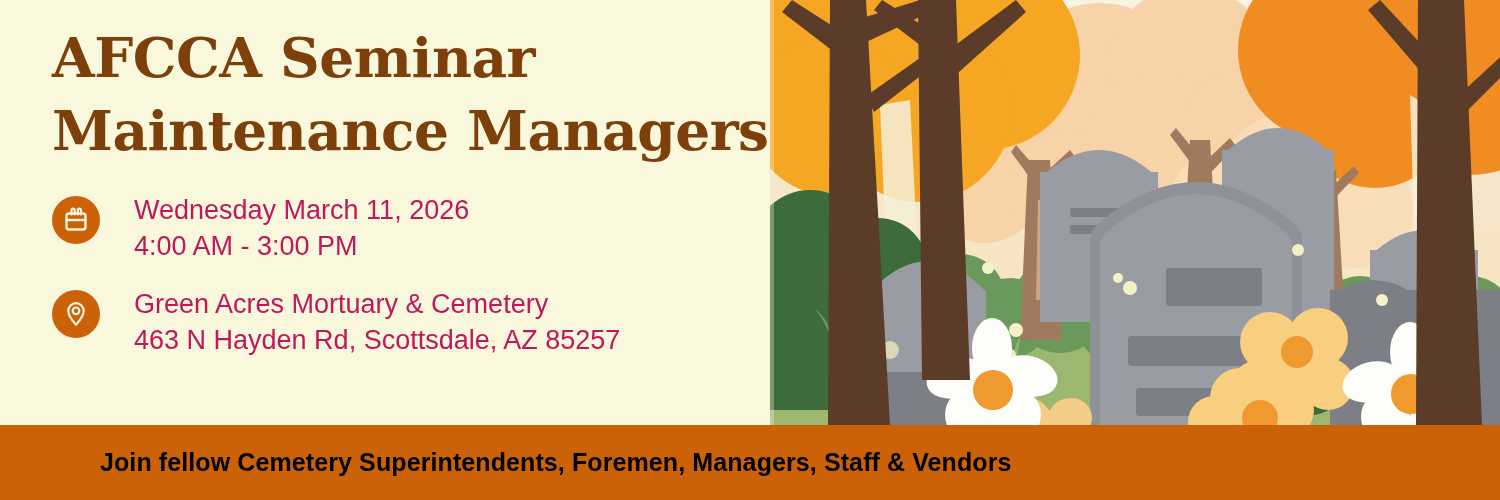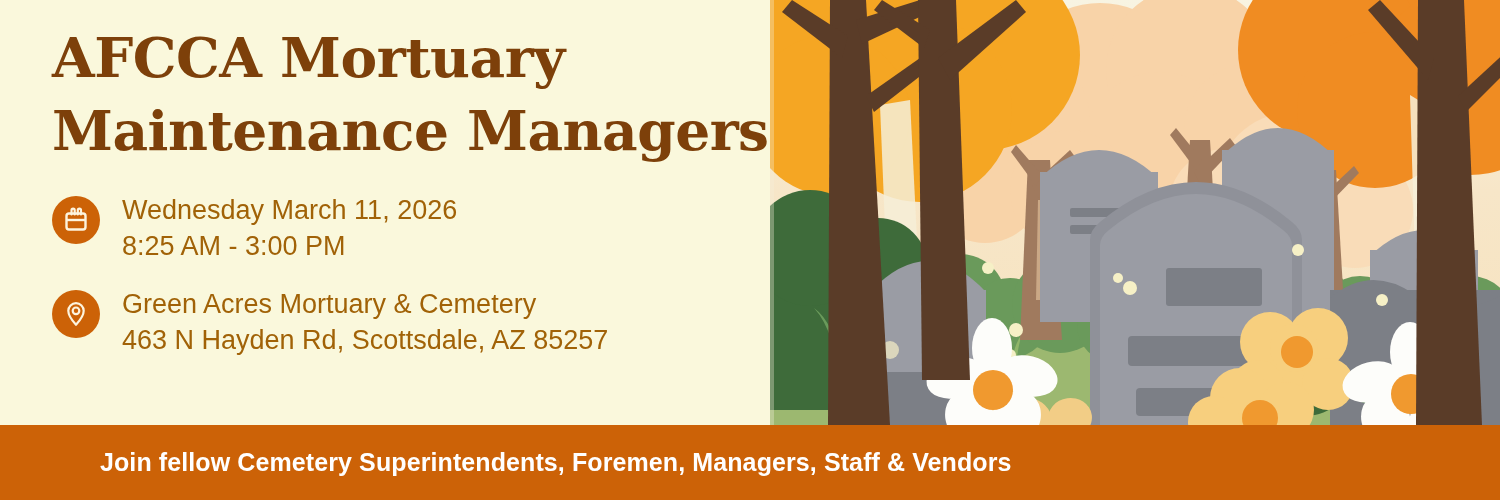--- a/index.html
+++ b/index.html
@@ -31,65 +31,65 @@
   .info-list{margin-top:26px;}
   .info-row{display:flex;align-items:flex-start;margin-bottom:22px;}
   .icon-circle{
     width:48px;height:48px;border-radius:50%;
     background:#cc6207;
     flex:0 0 48px;
     display:flex;align-items:center;justify-content:center;
     margin-top:3px;
   }
   .icon-circle svg{display:block;}
-  .info-text{margin-left:22px;color:#a16207;font-size:27px;line-height:1.33;white-space:nowrap;}
+  .info-text{margin-left:34px;color:#be185d;font-size:27px;line-height:1.33;white-space:nowrap;}
   .info-text .l1{display:block;}
   .info-text .l2{display:block;}
 
   
   .cta-bar{
     position:absolute;left:0;bottom:0;width:1500px;height:75px;
     background:#cc6207;
     display:flex;align-items:center;
   }
   .cta-text{
-    color:#ffffff;font-weight:700;font-size:25px;
+    color:#000000;font-weight:700;font-size:25px;
     margin-left:100px;letter-spacing:0.1px;white-space:nowrap;
   }
 
   
   .art{position:absolute;left:770px;top:0;width:730px;height:425px;overflow:hidden;}
   .art svg{display:block;width:730px;height:425px;}
 </style>
 </head>
 <body>
 
 <div class="banner-root">
 
   <div class="left-panel">
 
     <h1 class="title">
-      <span class="line">AFCCA Mortuary</span>
+      <span class="line">AFCCA Seminar</span>
       <span class="line">Maintenance Managers</span>
     </h1>
 
     <div class="info-list">
 
       <div class="info-row">
         <span class="icon-circle">
           <svg width="30" height="30" viewBox="0 0 30 30" aria-hidden="true">
             <rect x="5.5" y="8.5" width="19" height="16" rx="2.5" ry="2.5" fill="none" stroke="#fdf4de" stroke-width="2.4"></rect>
             <line x1="5.5" y1="15" x2="24.5" y2="15" stroke="#fdf4de" stroke-width="2.4"></line>
             <path d="M10.5 9.5 V5.2 a1.6 1.6 0 0 1 3.2 0 V9.5" fill="none" stroke="#fdf4de" stroke-width="2.2" stroke-linecap="round"></path>
             <path d="M16.8 9.5 V5.2 a1.6 1.6 0 0 1 3.2 0 V9.5" fill="none" stroke="#fdf4de" stroke-width="2.2" stroke-linecap="round"></path>
           </svg>
         </span>
         <span class="info-text">
           <span class="l1">Wednesday March 11, 2026</span>
-          <span class="l2">8:25 AM - 3:00 PM</span>
+          <span class="l2">4:00 AM - 3:00 PM</span>
         </span>
       </div>
 
       <div class="info-row">
         <span class="icon-circle">
           <svg width="30" height="30" viewBox="0 0 30 30" aria-hidden="true">
             <path d="M15 4.2 c-4.3 0 -7.7 3.4 -7.7 7.6 c0 5.6 7.7 14 7.7 14 s7.7 -8.4 7.7 -14 c0 -4.2 -3.4 -7.6 -7.7 -7.6 z" fill="none" stroke="#fdf4de" stroke-width="2.2" stroke-linejoin="round"></path>
             <circle cx="15" cy="11.8" r="3.3" fill="none" stroke="#fdf4de" stroke-width="2.2"></circle>
           </svg>
         </span>

